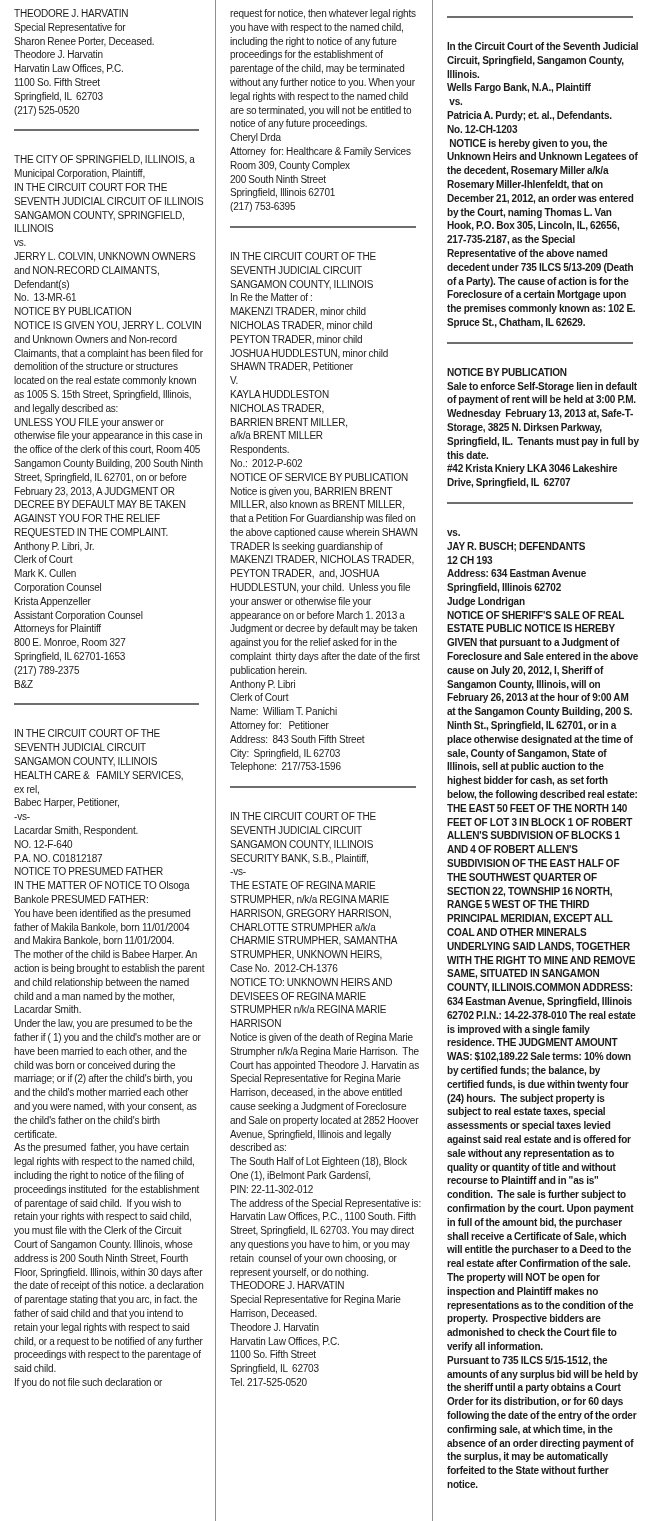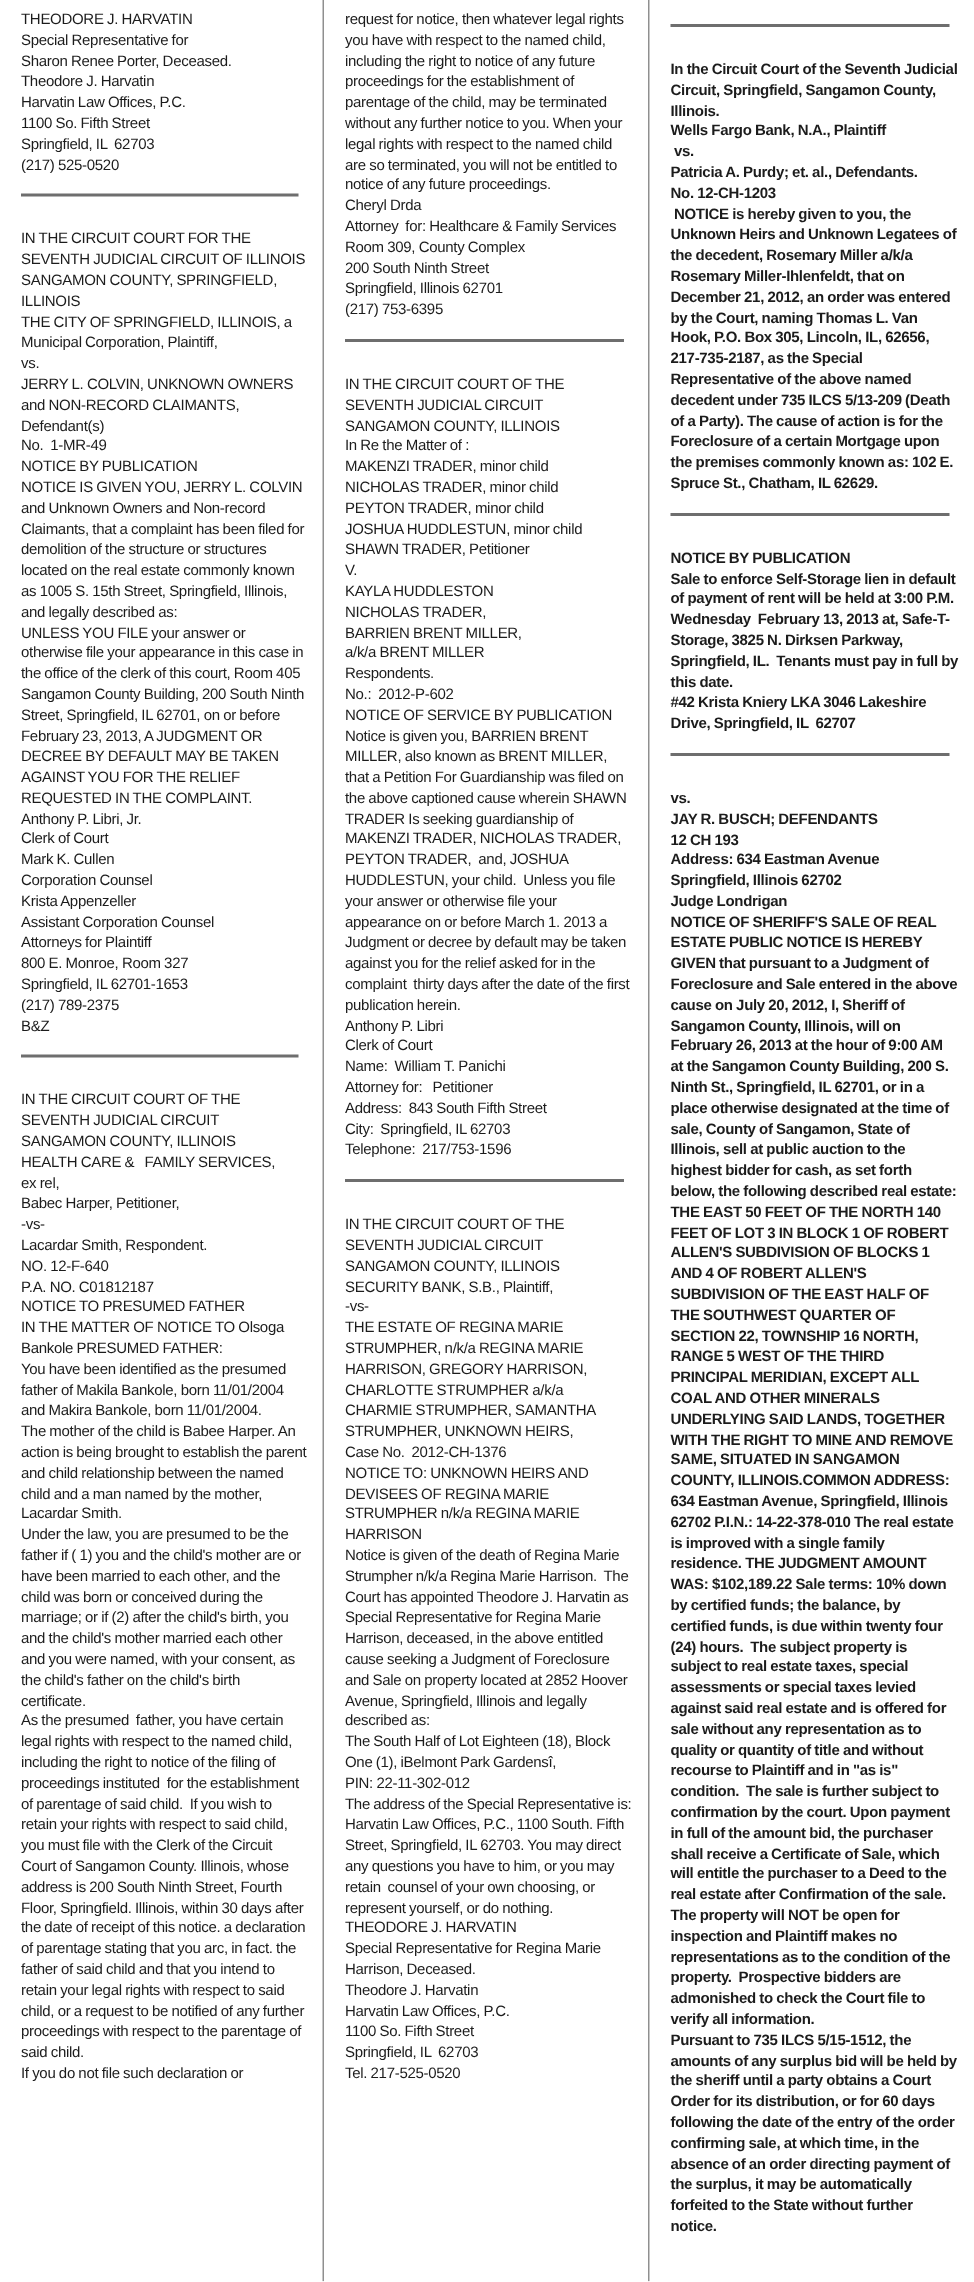--- a/index.html
+++ b/index.html
@@ -51,25 +51,25 @@
         <div class="seg">Special Representative for</div>
         <div class="seg">Sharon Renee Porter, Deceased.</div>
         <div class="seg">Theodore J. Harvatin</div>
         <div class="seg">Harvatin Law Offices, P.C.</div>
         <div class="seg">1100 So. Fifth Street</div>
         <div class="seg">Springfield, IL  62703</div>
         <div class="seg">(217) 525-0520</div>
       </div>
       <div class="rule"></div>
       <div class="notice">
+        <div class="seg">THE CITY OF SPRINGFIELD, ILLINOIS, a Municipal Corporation, Plaintiff,</div>
         <div class="seg">IN THE CIRCUIT COURT FOR THE SEVENTH JUDICIAL CIRCUIT OF ILLINOIS SANGAMON COUNTY, SPRINGFIELD, ILLINOIS</div>
-        <div class="seg">THE CITY OF SPRINGFIELD, ILLINOIS, a Municipal Corporation, Plaintiff,</div>
         <div class="seg">vs.</div>
         <div class="seg">JERRY L. COLVIN, UNKNOWN OWNERS and NON-RECORD CLAIMANTS, Defendant(s)</div>
-        <div class="seg">No.  1-MR-49</div>
+        <div class="seg">No.  13-MR-61</div>
         <div class="seg">NOTICE BY PUBLICATION</div>
         <div class="seg">NOTICE IS GIVEN YOU, JERRY L. COLVIN and Unknown Owners and Non-record Claimants, that a complaint has been filed for demolition of the structure or structures located on the real estate commonly known as 1005 S. 15th Street, Springfield, Illinois, and legally described as:</div>
         <div class="seg">UNLESS YOU FILE your answer or otherwise file your appearance in this case in the office of the clerk of this court, Room 405 Sangamon County Building, 200 South Ninth Street, Springfield, IL 62701, on or before February 23, 2013, A JUDGMENT OR DECREE BY DEFAULT MAY BE TAKEN AGAINST YOU FOR THE RELIEF REQUESTED IN THE COMPLAINT.</div>
         <div class="seg">Anthony P. Libri, Jr.</div>
         <div class="seg">Clerk of Court</div>
         <div class="seg">Mark K. Cullen</div>
         <div class="seg">Corporation Counsel</div>
         <div class="seg">Krista Appenzeller</div>
         <div class="seg">Assistant Corporation Counsel</div>
         <div class="seg">Attorneys for Plaintiff</div>

